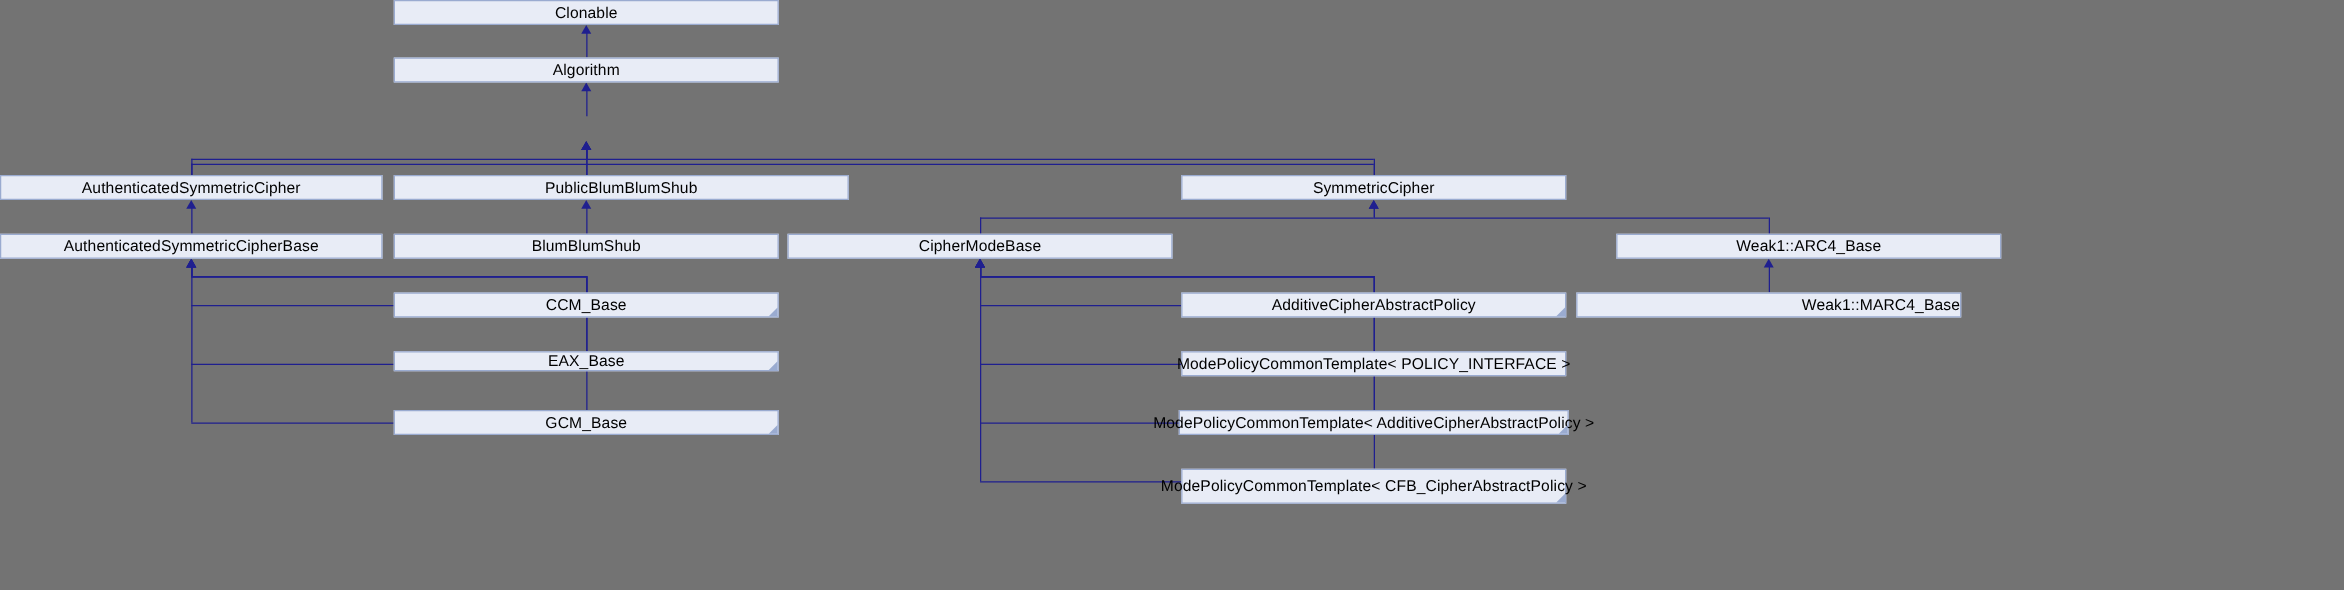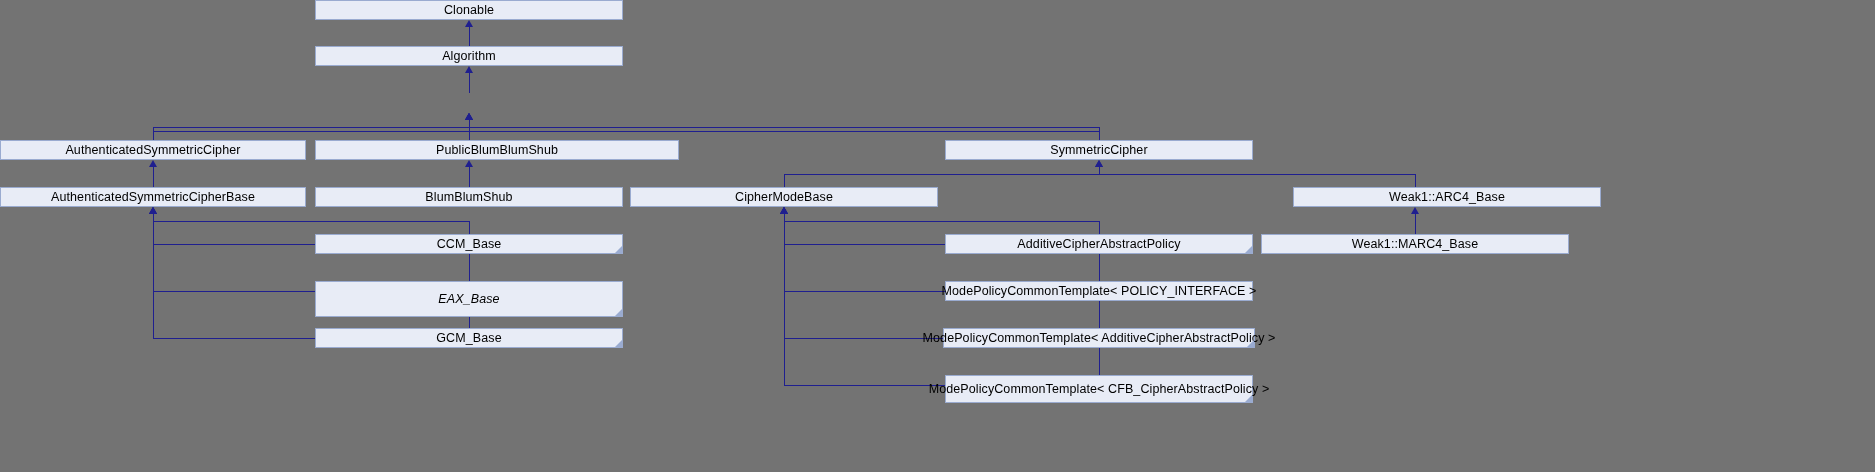--- a/index.html
+++ b/index.html
@@ -166,24 +166,24 @@
     </div>
     <div class="node" style="left: 1261px; top: 187px; width: 308px; height: 20px; margin-left: 32px;">
       <span>Weak1::ARC4_Base</span>
     </div>
     <div class="node folded" style="left: 315px; top: 234px; width: 308px; height: 20px;">
       <span>CCM_Base</span>
     </div>
     <div class="node folded" style="left: 945px; top: 234px; width: 308px; height: 20px;">
       <span>AdditiveCipherAbstractPolicy</span>
     </div>
-    <div class="node" style="left: 1261px; top: 234px; width: 308px; height: 20px;">
+    <div class="node" style="left: 1261px; top: 234px; width: 308px; height: 20px; justify-content: flex-end;">
       <span>Weak1::MARC4_Base</span>
     </div>
-    <div class="node folded" style="left: 315px; top: 281px; width: 308px; height: 36px; font-style: italic;">
+    <div class="node folded" style="left: 315px; top: 281px; width: 308px; height: 16px;">
       <span>EAX_Base</span>
     </div>
     <div class="node folded" style="left: 315px; top: 328px; width: 308px; height: 20px;">
       <span>GCM_Base</span>
     </div>
     <div class="node" style="left: 945px; top: 281px; width: 308px; height: 20px;">
       <span>ModePolicyCommonTemplate&lt; POLICY_INTERFACE &gt;</span>
     </div>
     <div class="node folded" style="left: 943px; top: 328px; width: 312px; height: 20px;">
       <span>ModePolicyCommonTemplate&lt; AdditiveCipherAbstractPolicy &gt;</span>

